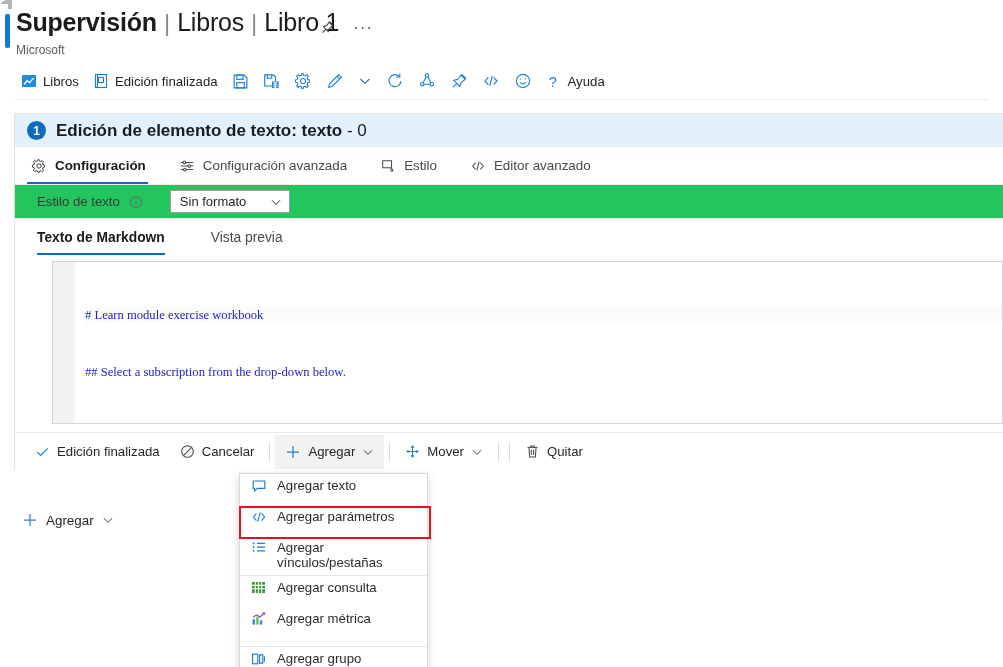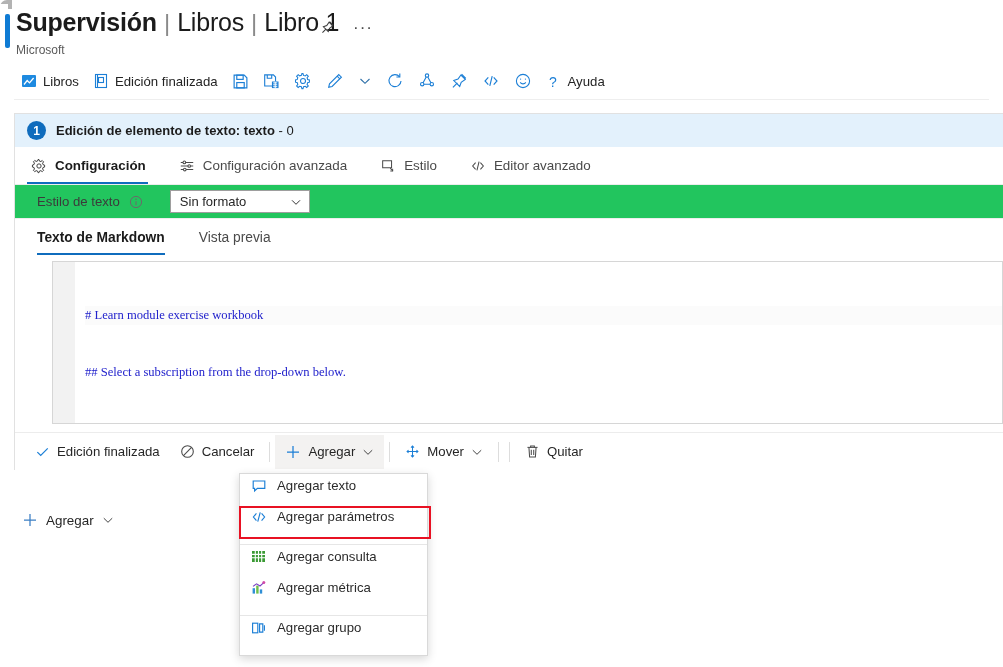--- a/index.html
+++ b/index.html
@@ -107,21 +107,21 @@
     display: flex; align-items: center;
     padding-left: 12px; gap: 10px;
   }
   .banner-num {
     width: 19px; height: 19px; border-radius: 50%;
     background: #0f6cbd; color: #ffffff;
     font-size: 12px; font-weight: 600;
     display: flex; align-items: center; justify-content: center;
   }
   .banner-title {
-    font-size: 13px; font-weight: 700; color: #1b1b1b;
+    font-size: 17px; font-weight: 700; color: #1b1b1b;
   }
   .banner-title .sfx { font-weight: 400; }
 
   
   .subtabs {
     height: 38px; display: flex; align-items: center;
     padding-left: 12px; gap: 0px;
     border-bottom: 1px solid #ececec;
     background: #fff;
   }
@@ -143,32 +143,32 @@
   .style-row {
     height: 34px; background: #22c55e;
     display: flex; align-items: center;
     padding-left: 22px; gap: 9px;
     border-bottom: 1px solid #eeeeee;
   }
   .style-label { font-size: 13.2px; color: #3b3b3b; }
   .info-ico { color: #6a6a6a; }
   .select-box {
     margin-left: 18px;
-    width: 140px; height: 23px;
+    width: 120px; height: 23px;
     border: 1px solid #9e9e9e; background: #fff;
     display: flex; align-items: center; justify-content: space-between;
     padding: 0 7px 0 9px;
     font-size: 13px; color: #262626;
     cursor: default;
   }
 
   
   .md-tabs {
     height: 36px; display: flex; 
-    padding-left: 22px; gap: 4px;
+    padding-left: 22px; gap: 16px;
     background: #fff;
   }
   .md-tab {
     position: relative; height: 36px;
     display: flex; align-items: center;
     font-size: 13.8px; color: #4a4a4a; cursor: default;
   }
   .md-tab.active { color: #1b1b1b; font-weight: 600; }
   .md-tab.active::after {
     content: ""; position: absolute;
@@ -653,20 +653,31 @@
       <span class="ci-ico">
         <svg width="16" height="16" viewBox="0 0 18 18">
             <g fill="none" stroke="#1c7fd6" stroke-width="1.3">
               <path d="M6.1 5L2.7 9l3.4 4M11.9 5l3.4 4-3.4 4M10.4 3.9L7.6 14.1"></path>
             </g>
           </svg>
       </span>
       <span>Agregar parámetros</span>
     </div>
 
+    <div class="ctxitem">
+      <span class="ci-ico">
+        <svg width="16" height="16" viewBox="0 0 16 16">
+            <g stroke="#1c7fd6" stroke-width="1.15" fill="none">
+              <path d="M6 3.3h8M6 7.1h8M6 10.9h8"></path>
+              <path d="M1.8 2.4l1.6 1.6M1.8 6.2l1.6 1.6M1.8 10l1.6 1.6"></path>
+            </g>
+          </svg>
+      </span>
+      <span>Agregar vínculos/pestañas</span>
+    </div>
 
     <div class="ctx-sep"></div>
 
     <div class="ctxitem">
       <span class="ci-ico">
         <svg width="15" height="15" viewBox="0 0 15 15">
             <rect x="1" y="2" width="13" height="11" fill="#3b9a35"></rect>
             <g stroke="#ffffff" stroke-width="1.1">
               <path d="M4.3 2v11M7.5 2v11M10.7 2v11M1 5.4h13M1 8.8h13"></path>
             </g>

